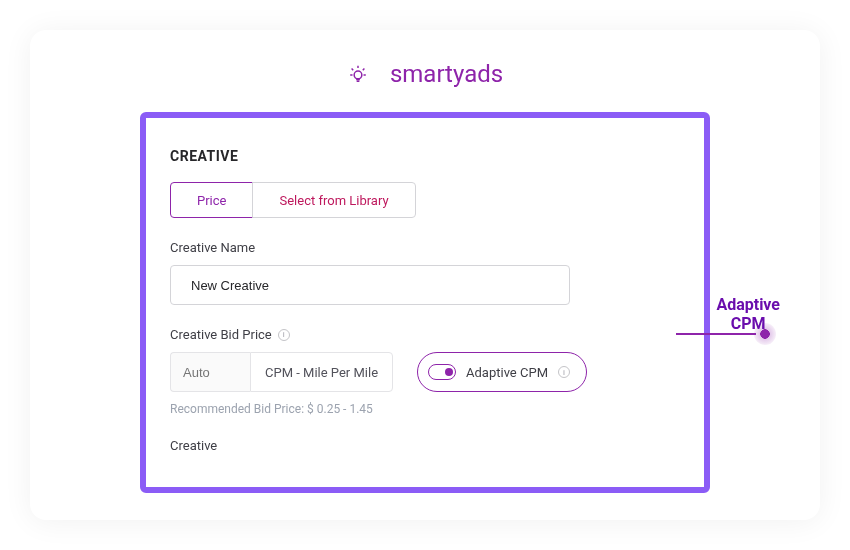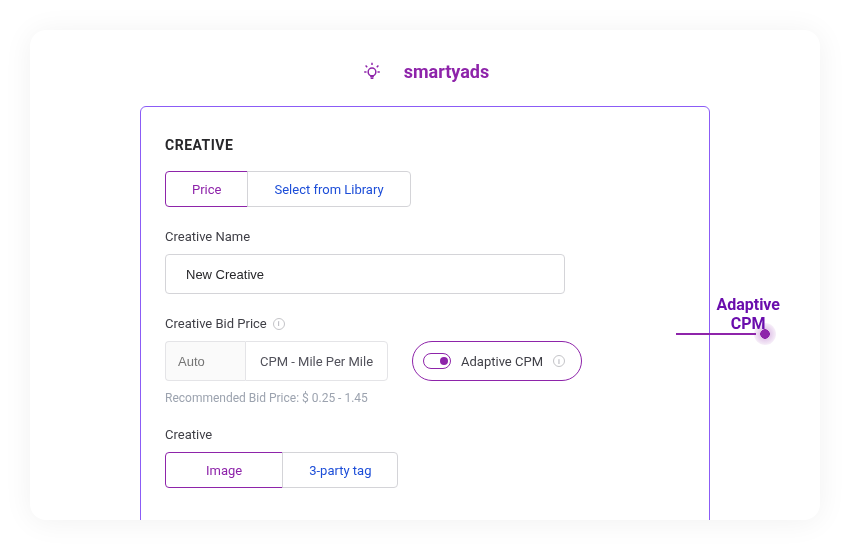--- a/index.html
+++ b/index.html
@@ -1,24 +1,24 @@
 <!DOCTYPE html>
 <html><head>
   <meta charset="utf-8">
   <style>
     *{box-sizing:border-box;margin:0;padding:0}
     body{font-family:-apple-system,BlinkMacSystemFont,"Segoe UI",Roboto,sans-serif;background:#fff;width:850px;height:550px;overflow:hidden}
     .outer{width:790px;height:490px;margin:30px;background:#fff;border-radius:16px;box-shadow:0 2px 30px rgba(0,0,0,0.06);padding-top:30px;position:relative;overflow:hidden}
-    .logo{display:flex;align-items:center;justify-content:center;gap:21px;color:#8e24aa;font-weight:700;font-size:18px;margin-bottom:24px}
+    .logo{display:flex;align-items:center;justify-content:center;gap:21px;color:#8e24aa;font-weight:400;font-size:24px;margin-bottom:24px}
     .logo svg{width:22px;height:22px}
-    .panel{width:570px;margin:16px auto;border:1px solid #8b5cf6;border-radius:6px;padding:30px 0 24px;position:relative}
+    .panel{width:570px;margin:16px auto;border:6px solid #8b5cf6;border-radius:6px;padding:30px 0 24px;position:relative}
     .inner{padding:0 24px}
     .section-title{font-size:14px;font-weight:700;letter-spacing:0.5px;color:#27272a;margin-bottom:18px}
     .btn-row{display:flex;margin-bottom:22px}
-    .tab-btn{height:36px;padding:0 26px;font-size:13px;border:1px solid #d4d4d8;background:#fff;color:#1d4ed8;cursor:pointer;display:flex;align-items:center;justify-content:center}
+    .tab-btn{height:36px;padding:0 26px;font-size:13px;border:1px solid #d4d4d8;background:#fff;color:#be185d;cursor:pointer;display:flex;align-items:center;justify-content:center}
     .tab-btn.active{border-color:#8e24aa;color:#8e24aa}
     .tab-btn.first{border-radius:4px 0 0 4px}
     .tab-btn.second{border-radius:0 4px 4px 0;margin-left:-1px}
     .fld-label{font-size:13px;color:#3f3f46;margin-bottom:10px;display:flex;align-items:center;gap:6px}
     .info-icon{width:12px;height:12px;border:1px solid #c4c4c8;border-radius:50%;display:inline-flex;align-items:center;justify-content:center;font-size:8px;color:#a1a1aa}
     .text-input{width:400px;height:40px;border:1px solid #d4d4d8;border-radius:4px;padding:0 20px;font-size:13px;color:#27272a}
     .bid-row{display:flex;align-items:center;gap:24px;margin-bottom:10px}
     .bid-group{display:flex}
     .bid-auto{width:80px;height:40px;border:1px solid #e4e4e7;border-right:none;background:#fafafa;border-radius:4px 0 0 4px;padding:0 12px;font-size:13px;color:#a1a1aa}
     .bid-cpm{height:40px;border:1px solid #e4e4e7;border-radius:0 4px 4px 0;background:#fff;padding:0 14px;font-size:13px;color:#52525b;display:flex;align-items:center}
@@ -75,24 +75,20 @@
               <div class="toggle-dot"></div>
             </div>
           <span class="adaptive-label">Adaptive CPM</span>
           <span class="info-icon">i</span>
         </div>
       </div>
 
       <div class="hint">Recommended Bid Price: $ 0.25 - 1.45</div>
 
       <div class="fld-label">Creative</div>
-      <div class="btn-row">
-        <div class="tab-btn first active" style="padding:0 40px">Image</div>
-        <div class="tab-btn second">3-party tag</div>
-      </div>
     </div>
   </div>
 
   <div class="callout">
     <div class="callout-text">Adaptive<br>CPM</div>
     <div class="callout-line"></div>
     <div class="callout-bulb"></div>
   </div>
 </div>
 

